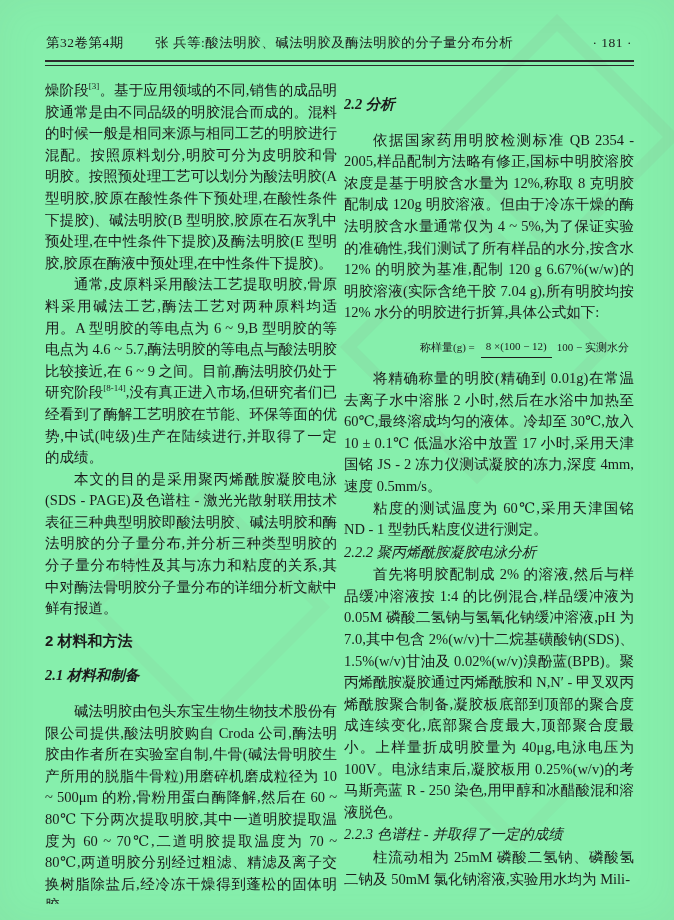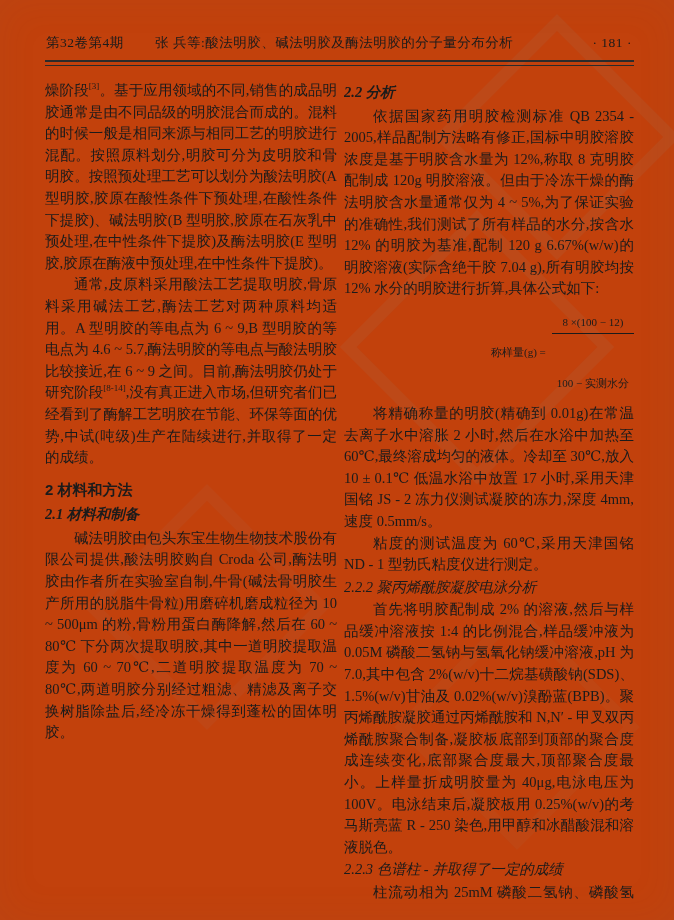--- a/index.html
+++ b/index.html
@@ -1,21 +1,21 @@
 <!DOCTYPE html>
 <html lang="zh"><head>
 <meta charset="utf-8">
 <style>
   html,body{margin:0;padding:0;}
   body{background:#e8e6e2;}
   .page{
     position:relative;
     width:674px;height:920px;
     margin:0 auto;
-    background:#c2410c;
+    background:#86efac;
     overflow:hidden;
     font-family:"Liberation Serif","DejaVu Serif",serif;
     color:#1b1b1b;
     box-shadow:inset 0 0 40px rgba(120,115,105,0.08);
   }
   
   .wm{position:absolute;border:12px solid rgba(150,145,138,0.10);transform:rotate(45deg);pointer-events:none;}
   .wm1{width:150px;height:150px;left:470px;top:50px;}
   .wm2{width:170px;height:170px;left:380px;top:250px;}
   .wm3{width:150px;height:150px;left:120px;top:520px;border-color:rgba(150,145,138,0.07);}
@@ -44,29 +44,29 @@
   .col.right{left:344px;width:290px;}
 
   p{margin:0;}
   .ind{text-indent:2em;}
   sup{font-size:9px;line-height:0;}
 
   .h-sec{
     font-family:"Liberation Sans","DejaVu Sans",sans-serif;
     font-size:15px;font-weight:bold;margin:10px 0 4px;
   }
-  .h-sub{font-weight:bold;font-style:italic;margin:2px 0;}
+  .h-sub{font-weight:bold;font-style:italic;margin:14px 0;}
   .h-ssub{font-style:italic;margin:1px 0;}
 
   .formula{
     margin:12px 0 10px;
     display:flex;justify-content:flex-end;align-items:center;gap:6px;
     font-size:11px;line-height:20px;
   }
-  .frac{display:inline-flex;flex-direction:column;text-align:center;gap:38px;}
+  .frac{display:inline-flex;flex-direction:row;text-align:center;}
   .frac .num{padding:0 5px 1px;border-bottom:1.2px solid #1b1b1b;}
   .frac .den{padding:1px 5px 0;}
 </style>
 </head>
 <body>
 
 <div class="page">
 
   <div class="wm wm1"></div>
   <div class="wm wm2"></div>
@@ -76,20 +76,21 @@
   <header>
     <span class="issue">第32卷第4期</span>
     <span class="running-title">张  兵等:酸法明胶、碱法明胶及酶法明胶的分子量分布分析</span>
     <span class="pageno">· 181 ·</span>
   </header>
   <div class="rule"></div>
 
   <div class="col left">
     <p><span>燥阶段</span><sup>[3]</sup><span>。基于应用领域的不同,销售的成品明胶通常是由不同品级的明胶混合而成的。混料的时候一般是相同来源与相同工艺的明胶进行混配。按照原料划分,明胶可分为皮明胶和骨明胶。按照预处理工艺可以划分为酸法明胶(A 型明胶,胶原在酸性条件下预处理,在酸性条件下提胶)、碱法明胶(B 型明胶,胶原在石灰乳中预处理,在中性条件下提胶)及酶法明胶(E 型明胶,胶原在酶液中预处理,在中性条件下提胶)。</span></p>
     <p class="ind"><span>通常,皮原料采用酸法工艺提取明胶,骨原料采用碱法工艺,酶法工艺对两种原料均适用。A 型明胶的等电点为 6 ~ 9,B 型明胶的等电点为 4.6 ~ 5.7,酶法明胶的等电点与酸法明胶比较接近,在 6 ~ 9 之间。目前,酶法明胶仍处于研究阶段</span><sup>[8-14]</sup><span>,没有真正进入市场,但研究者们已经看到了酶解工艺明胶在节能、环保等面的优势,中试(吨级)生产在陆续进行,并取得了一定的成绩。</span></p>
+    <p class="ind">本文的目的是采用聚丙烯酰胺凝胶电泳(SDS - PAGE)及色谱柱 - 激光光散射联用技术表征三种典型明胶即酸法明胶、碱法明胶和酶法明胶的分子量分布,并分析三种类型明胶的分子量分布特性及其与冻力和粘度的关系,其中对酶法骨明胶分子量分布的详细分析文献中鲜有报道。</p>
     <div class="h-sec">2  材料和方法</div>
     <div class="h-sub">2.1  材料和制备</div>
     <p class="ind">碱法明胶由包头东宝生物生物技术股份有限公司提供,酸法明胶购自 Croda 公司,酶法明胶由作者所在实验室自制,牛骨(碱法骨明胶生产所用的脱脂牛骨粒)用磨碎机磨成粒径为 10 ~ 500μm 的粉,骨粉用蛋白酶降解,然后在 60 ~ 80℃ 下分两次提取明胶,其中一道明胶提取温度为 60 ~ 70℃,二道明胶提取温度为 70 ~ 80℃,两道明胶分别经过粗滤、精滤及离子交换树脂除盐后,经冷冻干燥得到蓬松的固体明胶。</p>
   </div>
 
   <div class="col right">
     <div class="h-sub">2.2  分析</div>
     <p class="ind">依据国家药用明胶检测标准 QB 2354 - 2005,样品配制方法略有修正,国标中明胶溶胶浓度是基于明胶含水量为 12%,称取 8 克明胶配制成 120g 明胶溶液。但由于冷冻干燥的酶法明胶含水量通常仅为 4 ~ 5%,为了保证实验的准确性,我们测试了所有样品的水分,按含水 12% 的明胶为基准,配制 120 g 6.67%(w/w)的明胶溶液(实际含绝干胶 7.04 g),所有明胶均按 12% 水分的明胶进行折算,具体公式如下:</p>
     <div class="formula">
       <span>称样量(g) =</span>

